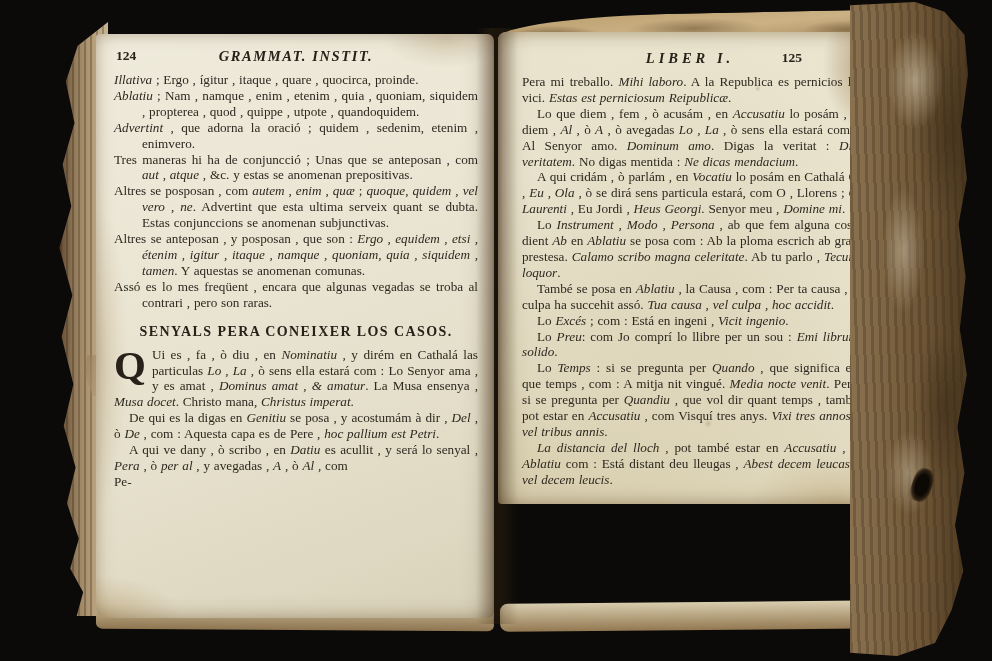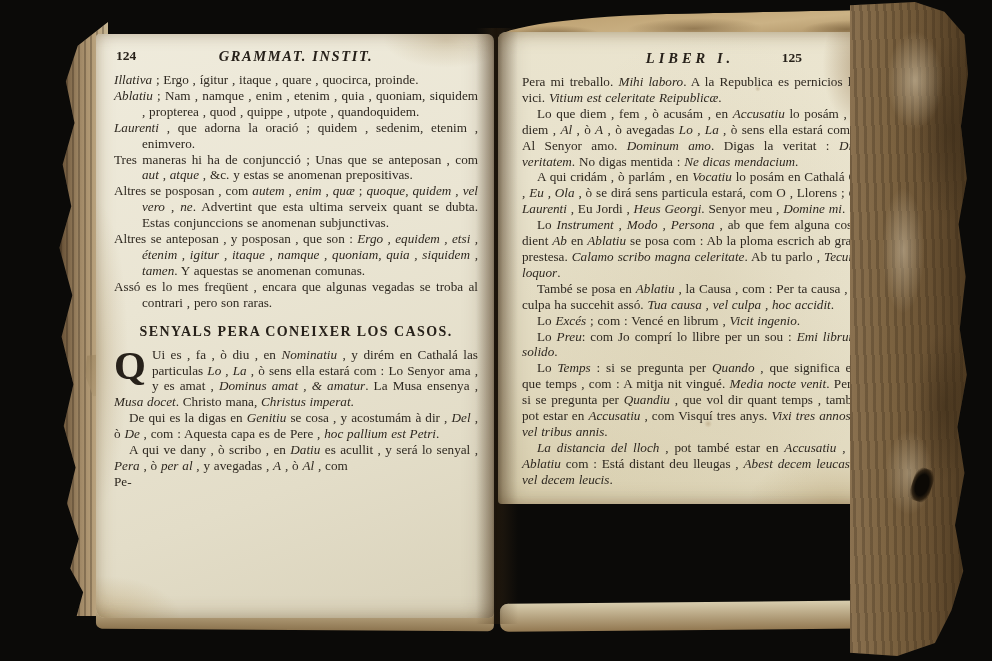--- a/index.html
+++ b/index.html
@@ -130,49 +130,49 @@
 
   <div class="page page-left">
     <div class="inner">
       <div class="hdr">
         <span class="pageno l">124</span>
         <span class="running">GRAMMAT. INSTIT.</span>
       </div>
       <div>
           <p class="para hanging"><span class="it">Illativa</span><span> ; Ergo , ígitur , itaque , quare , quocirca, proinde.</span></p>
           <p class="para hanging"><span class="it">Ablatiu</span><span> ; Nam , namque , enim , etenim , quia , quoniam, siquidem , propterea , quod , quippe , utpote , quandoquidem.</span></p>
-          <p class="para hanging"><span class="it">Laurenti</span><span> , que adorna la oració ; quidem , sedenim, etenim , enimvero.</span></p>
+          <p class="para hanging"><span class="it">Advertint</span><span> , que adorna la oració ; quidem , sedenim, etenim , enimvero.</span></p>
           <p class="para hanging"><span>Tres maneras hi ha de conjuncció ; Unas que se anteposan , com </span><span class="it">aut</span><span> , </span><span class="it">atque</span><span> , &amp;c. y estas se anomenan prepositivas.</span></p>
           <p class="para hanging"><span>Altres se posposan , com </span><span class="it">autem</span><span> , </span><span class="it">enim</span><span> , </span><span class="it">quæ</span><span> ; </span><span class="it">quoque</span><span>, </span><span class="it">quidem</span><span> , </span><span class="it">vel vero</span><span> , </span><span class="it">ne</span><span>. Advertint que esta ultima serveix quant se dubta. Estas conjunccions se anomenan subjunctivas.</span></p>
           <p class="para hanging"><span>Altres se anteposan , y posposan , que son : </span><span class="it">Ergo , equidem , etsi , étenim , igitur , itaque , namque , quoniam, quia , siquidem , tamen</span><span>. Y aquestas se anomenan comunas.</span></p>
           <p class="para hanging"><span>Assó es lo mes freqüent , encara que algunas vegadas se troba al contrari , pero son raras.</span></p>
         </div>
       <div class="sect">SENYALS PERA CONEIXER LOS CASOS.</div>
       <div>
           <p class="para none"><span class="dropcap">Q</span><span>Ui es , fa , ò diu , en </span><span class="it">Nominatiu</span><span> , y dirém en Cathalá las particulas </span><span class="it">Lo</span><span> , </span><span class="it">La</span><span> , ò sens ella estará com : Lo Senyor ama , y es amat , </span><span class="it">Dominus amat , &amp; amatur</span><span>. La Musa ensenya , </span><span class="it">Musa docet</span><span>. Christo mana, </span><span class="it">Christus imperat</span><span>.</span></p>
-          <p class="para first"><span>De qui es la digas en </span><span class="it">Genitiu</span><span> se cosa , y acostumám à dir , </span><span class="it">Del</span><span> , ò </span><span class="it">De</span><span> , com : Aquesta capa es de Pere , </span><span class="it">hoc pallium est Petri</span><span>.</span></p>
+          <p class="para first"><span>De qui es la digas en </span><span class="it">Genitiu</span><span> se posa , y acostumám à dir , </span><span class="it">Del</span><span> , ò </span><span class="it">De</span><span> , com : Aquesta capa es de Pere , </span><span class="it">hoc pallium est Petri</span><span>.</span></p>
           <p class="para first"><span>A qui ve dany , ò scribo , en </span><span class="it">Datiu</span><span> es acullit , y será lo senyal , </span><span class="it">Pera</span><span> , ò </span><span class="it">per al</span><span> , y avegadas , </span><span class="it">A</span><span> , ò </span><span class="it">Al</span><span> , com</span></p>
         </div>
       <div class="catch">Pe-</div>
     </div>
   </div>
 
   <div class="page page-right">
     <div class="inner">
       <div class="hdr">
         <span class="running">LIBER I.</span>
         <span class="pageno r">125</span>
       </div>
       <div>
-          <p class="para none"><span>Pera mi treballo. </span><span class="it">Mihi laboro</span><span>. A la Republica es pernicios lo vici. </span><span class="it">Vitium est celeritate Reipublicæ</span><span>.</span></p>
+          <p class="para none"><span>Pera mi treballo. </span><span class="it">Mihi laboro</span><span>. A la Republica es pernicios lo vici. </span><span class="it">Estas est perniciosum Reipublicæ</span><span>.</span></p>
           <p class="para first"><span>Lo que diem , fem , ò acusám , en </span><span class="it">Accusatiu</span><span> lo posám , y diem , </span><span class="it">Al</span><span> , ò </span><span class="it">A</span><span> , ò avegadas </span><span class="it">Lo , La</span><span> , ò sens ella estará com : Al Senyor amo. </span><span class="it">Dominum amo</span><span>. Digas la veritat : </span><span class="it">Dic veritatem</span><span>. No digas mentida : </span><span class="it">Ne dicas mendacium</span><span>.</span></p>
           <p class="para first"><span>A qui cridám , ò parlám , en </span><span class="it">Vocatiu</span><span> lo posám en Cathalá O , </span><span class="it">Eu , Ola</span><span> , ò se dirá sens particula estará, com O , Llorens ; </span><span class="it">O Laurenti</span><span> , Eu Jordi , </span><span class="it">Heus Georgi</span><span>. Senyor meu , </span><span class="it">Domine mi</span><span>.</span></p>
           <p class="para first"><span>Lo </span><span class="it">Instrument , Modo , Persona</span><span> , ab que fem alguna cosa dient </span><span class="it">Ab</span><span> en </span><span class="it">Ablatiu</span><span> se posa com : Ab la ploma escrich ab gran prestesa. </span><span class="it">Calamo scribo magna celeritate</span><span>. Ab tu parlo , </span><span class="it">Tecum loquor</span><span>.</span></p>
           <p class="para first"><span>També se posa en </span><span class="it">Ablatiu</span><span> , la Causa , com : Per ta causa , ò culpa ha succehit assó. </span><span class="it">Tua causa , vel culpa , hoc accidit</span><span>.</span></p>
-          <p class="para first"><span>Lo </span><span class="it">Excés</span><span> ; com : Vencé en librum , </span><span class="it">Vicit ingenio</span><span>.</span></p>
+          <p class="para first"><span>Lo </span><span class="it">Excés</span><span> ; com : Está en ingeni , </span><span class="it">Vicit ingenio</span><span>.</span></p>
           <p class="para first"><span>Lo </span><span class="it">Preu</span><span>: com Jo comprí lo llibre per un sou : </span><span class="it">Emi librum solido</span><span>.</span></p>
           <p class="para first"><span>Lo </span><span class="it">Temps</span><span> : si se pregunta per </span><span class="it">Quando</span><span> , que significa en que temps , com : A mitja nit vingué. </span><span class="it">Media nocte venit</span><span>. Pero si se pregunta per </span><span class="it">Quandiu</span><span> , que vol dir quant temps , també pot estar en </span><span class="it">Accusatiu</span><span> , com Visquí tres anys. </span><span class="it">Vixi tres annos , vel tribus annis</span><span>.</span></p>
           <p class="para first"><span class="it">La distancia del lloch</span><span> , pot també estar en </span><span class="it">Accusatiu</span><span> , y </span><span class="it">Ablatiu</span><span> com : Está distant deu lleugas , </span><span class="it">Abest decem leucas , vel decem leucis</span><span>.</span></p>
         </div>
     </div>
   </div>
 
   <div class="gutter"></div>
   <div class="edge-right"></div>
   <div class="hole"></div>

